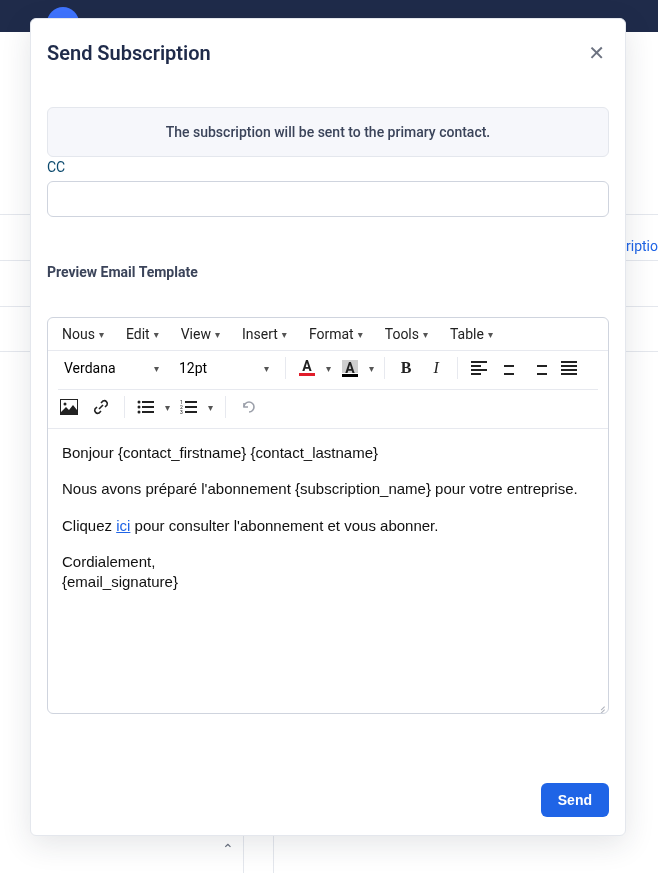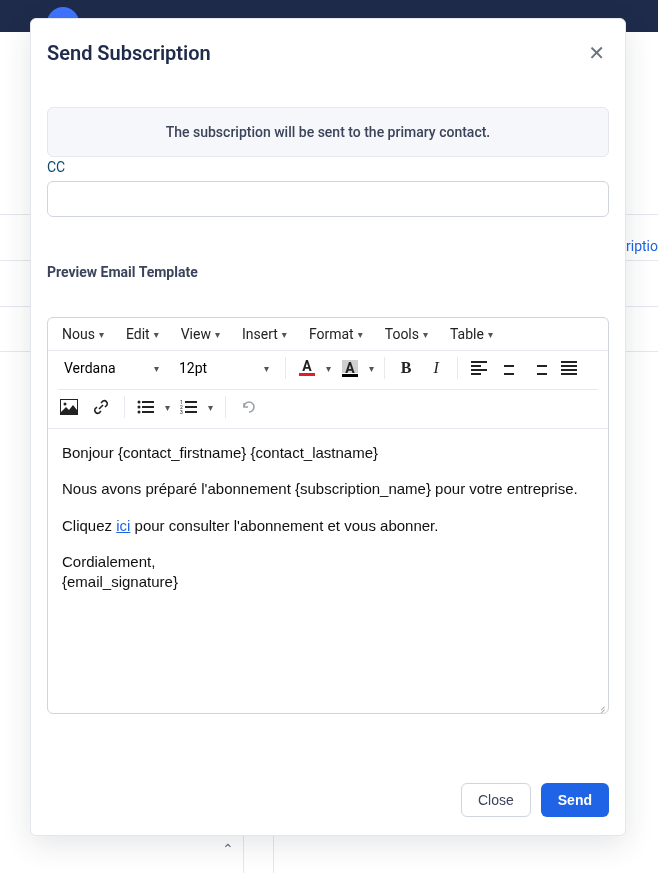--- a/index.html
+++ b/index.html
@@ -248,17 +248,16 @@
       <div class="editor-body">
         <p><span>Bonjour </span><span>{contact_firstname} {contact_lastname}</span></p>
         <p>Nous avons préparé l'abonnement {subscription_name} pour votre entreprise.</p>
         <p><span>Cliquez </span><a href="#">ici</a><span> pour consulter l'abonnement et vous abonner.</span></p>
         <p style="margin-bottom:0"><span>Cordialement,</span><br><span>{email_signature}</span></p>
         <div class="resize-handle"></div>
       </div>
     </div>
 
     <div class="footer">
-      <button class="btn btn-sec">Close</button>
       <button class="btn btn-pri">Send</button>
     </div>
   </div>
 </div>
 
 </body></html>

